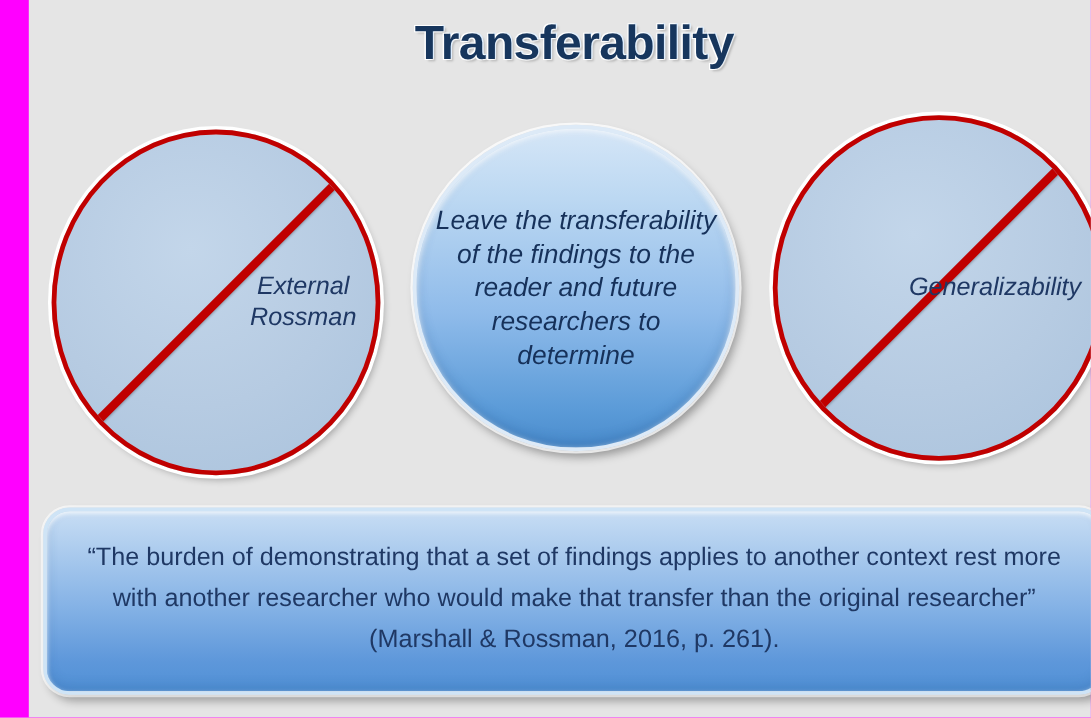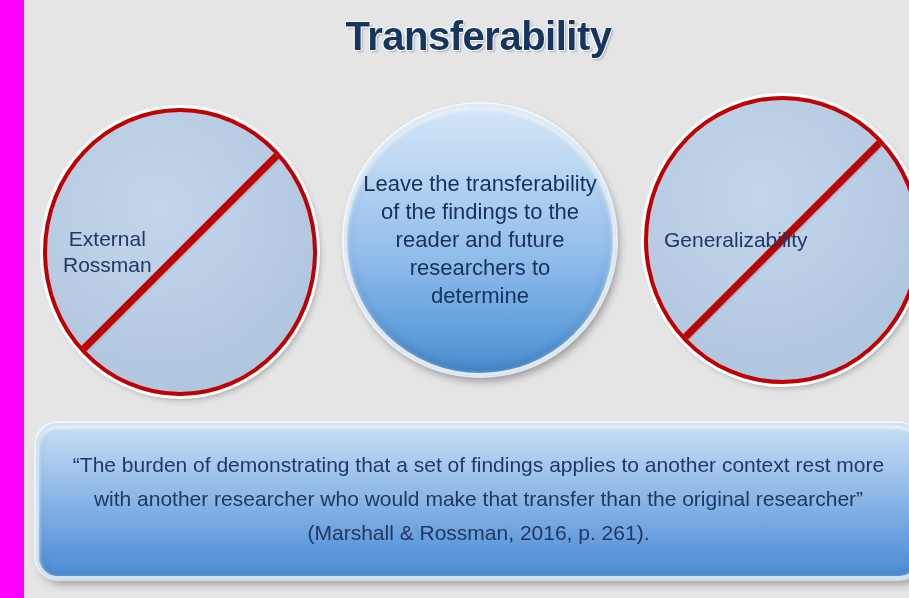--- a/index.html
+++ b/index.html
@@ -52,23 +52,24 @@
     width: 909px;
     height: 400px;
   }
 
   .circle {
     position: absolute;
     border-radius: 50%;
     box-sizing: border-box;
     display: flex;
     align-items: center;
-    justify-content: flex-start;
+    justify-content: flex-end;
     text-align: center;
     color: #1F3864;
+    font-style: italic;
   }
 
   
   .circle-banned {
     background:
       radial-gradient(circle at 42% 34%, #c3d6ea 0%, #b6cbe2 55%, #a9c2dc 100%);
     border: 4px solid #C00000;
     box-shadow:
       0 0 0 3px #ffffff,
       3px 4px 6px rgba(0,0,0,0.28);

